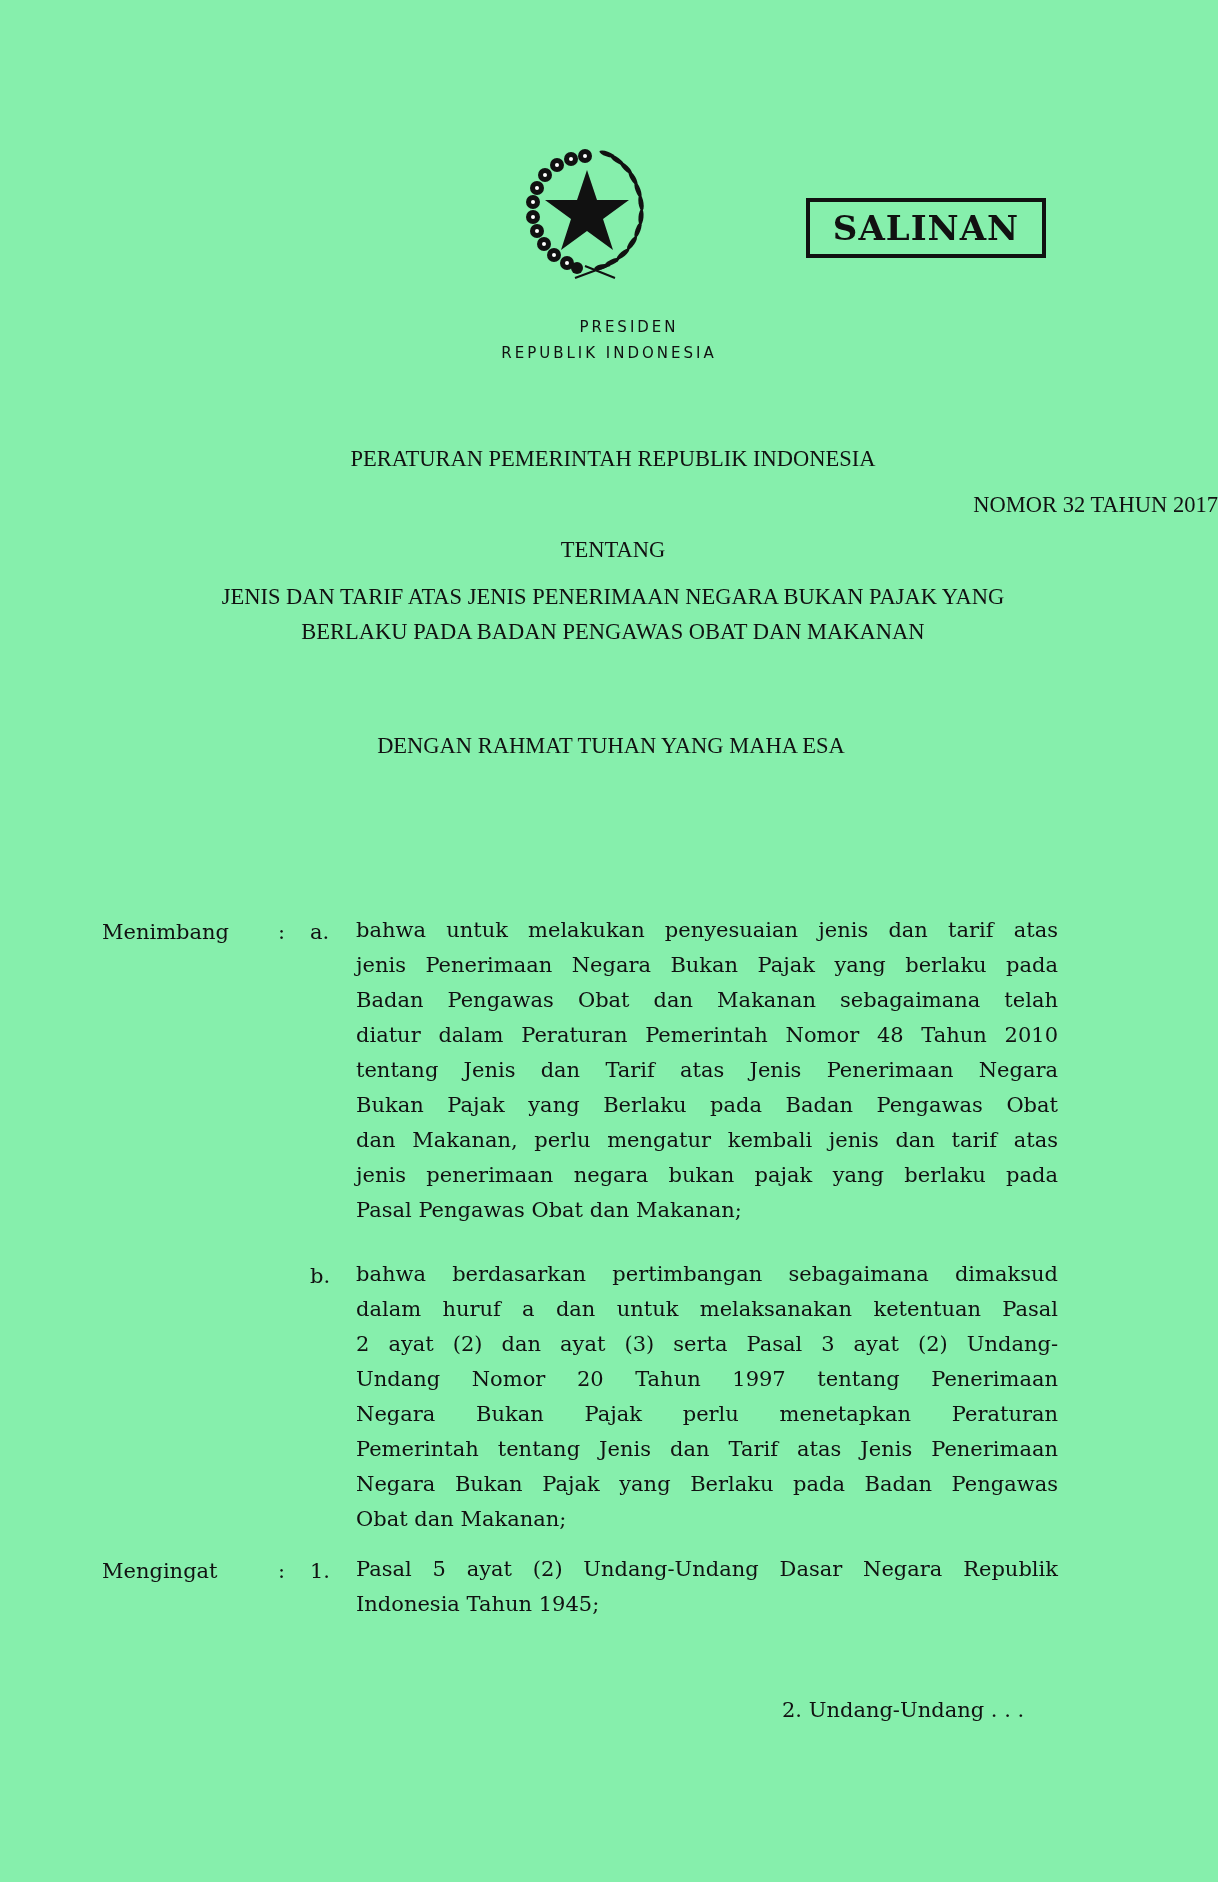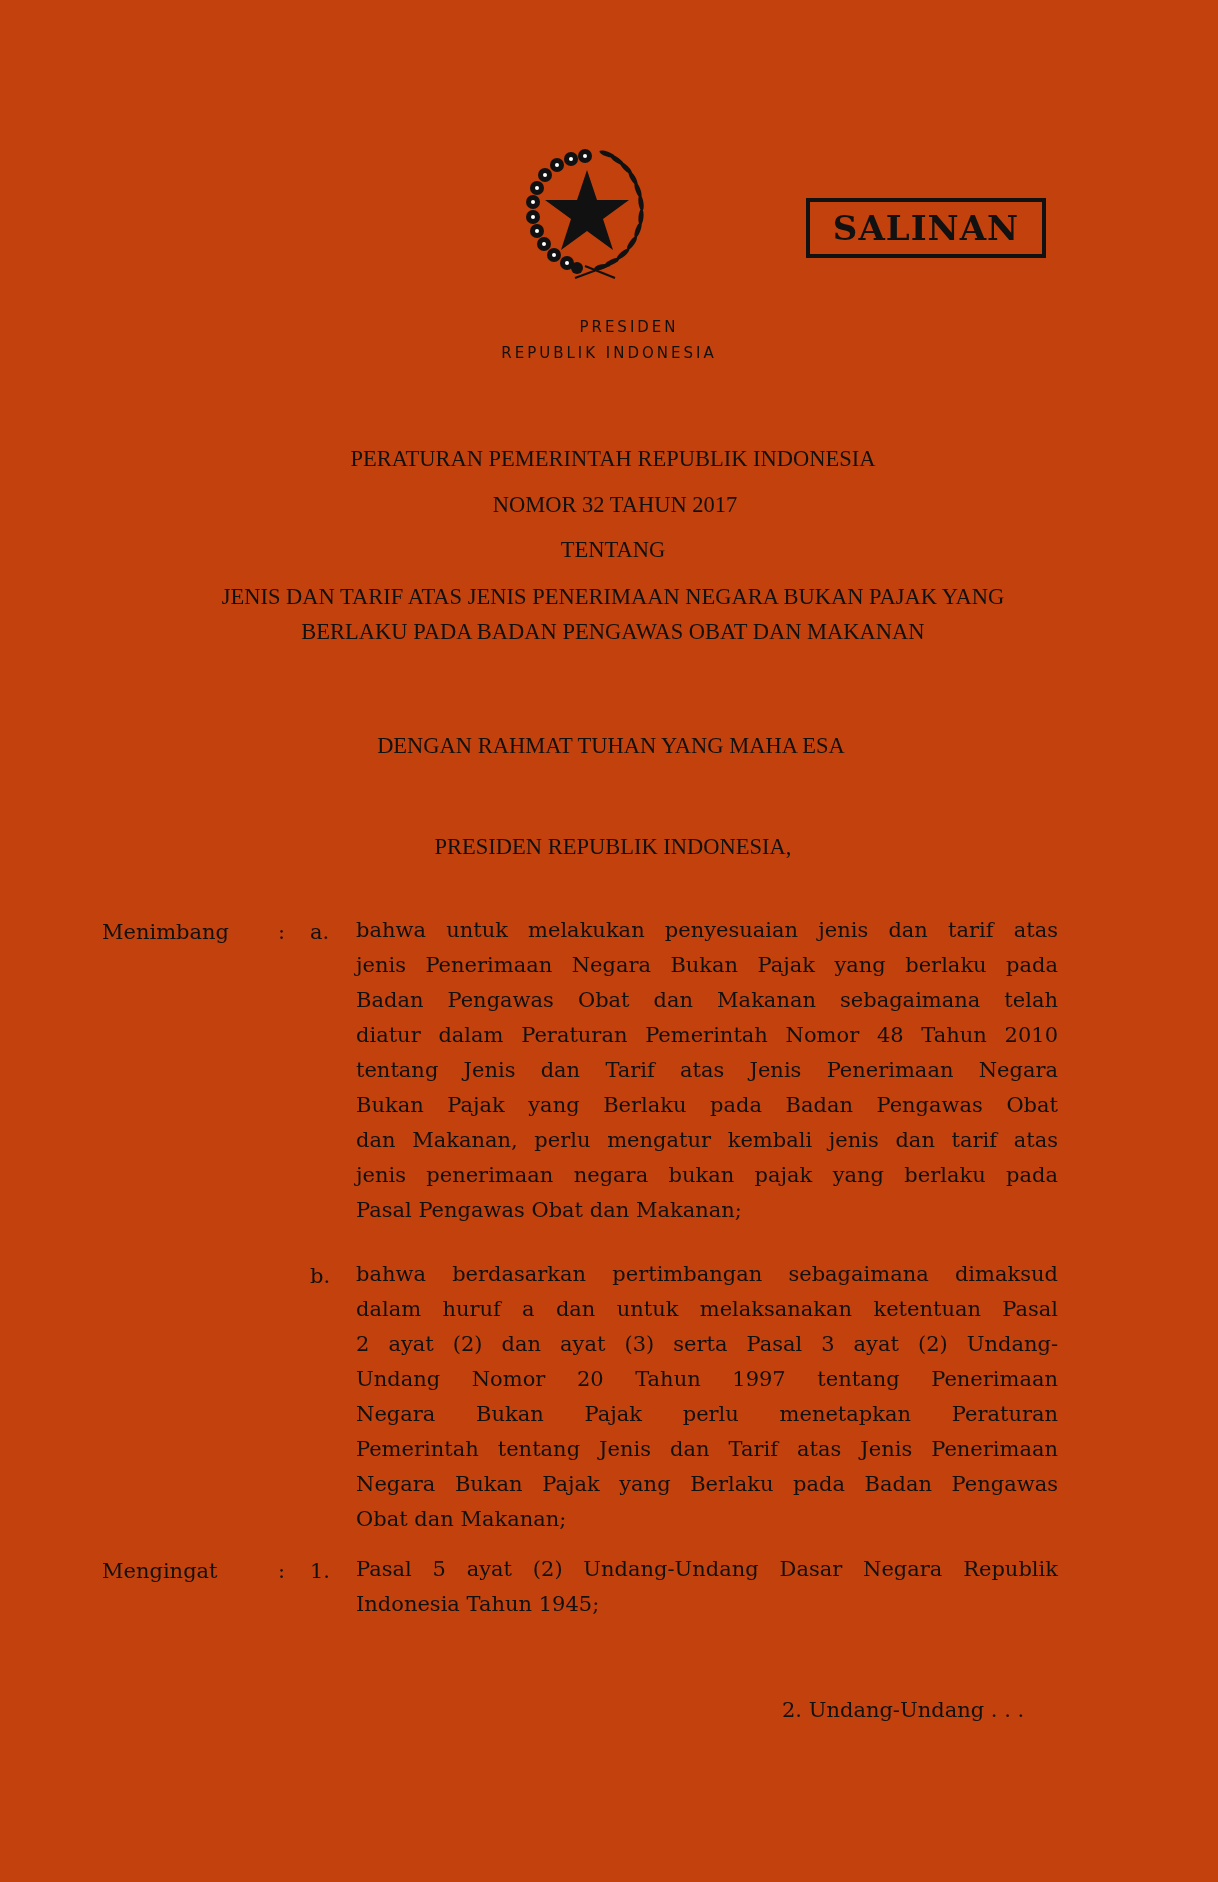--- a/index.html
+++ b/index.html
@@ -1,17 +1,17 @@
 <!DOCTYPE html>
 <html><head>
 <meta charset="utf-8">
 <style>
   html, body { margin: 0; padding: 0; background: #ffffff; }
   body { width: 1218px; height: 1882px; position: relative; overflow: hidden; color: #111111; }
-  .page { position: absolute; left: 0; top: 0; width: 1218px; height: 1882px; background: #c2410c; }
+  .page { position: absolute; left: 0; top: 0; width: 1218px; height: 1882px; background: #86efac; }
   .serif { font-family: "Liberation Serif", "DejaVu Serif", serif; }
   .bodyfont { font-family: "DejaVu Serif", "Liberation Serif", serif; }
   .sans { font-family: "DejaVu Sans", "Liberation Sans", sans-serif; }
 
   .emblem { position: absolute; left: 515px; top: 140px; width: 150px; height: 150px; }
   .salinan-box { position: absolute; left: 806px; top: 198px; width: 240px; height: 60px; border: 4px solid #111; box-sizing: border-box; display: flex; align-items: center; justify-content: center; }
   .salinan-box span { font-family: "DejaVu Serif", "Liberation Serif", serif; font-weight: bold; font-size: 34px; letter-spacing: 1px; }
 
   .presiden-head { position: absolute; left: 0; width: 1218px; text-align: center; font-size: 15px; letter-spacing: 3px; }
   .presiden-head.l1 { top: 318px; padding-left: 8px; box-sizing: border-box; margin-left: 16px; }
@@ -85,26 +85,25 @@
   </div>
 
   <div class="salinan-box">
     <span>SALINAN</span>
   </div>
 
   <div class="presiden-head l1 sans">PRESIDEN</div>
   <div class="presiden-head l2 sans">REPUBLIK INDONESIA</div>
 
   <div class="center-line serif" style="top:446px; padding-left:8px; box-sizing:border-box;">PERATURAN PEMERINTAH REPUBLIK INDONESIA</div>
-  <div class="center-line serif" style="top:492px; padding-left:12px; box-sizing:border-box;">NOMOR 32 TAHUN 2017</div>
+  <div class="center-line serif" style="top:492px; padding-left:12px; box-sizing:border-box;text-align:right;">NOMOR 32 TAHUN 2017</div>
   <div class="center-line serif" style="top:537px; padding-left:8px; box-sizing:border-box;">TENTANG</div>
   <div class="center-line serif" style="top:584px; padding-left:8px; box-sizing:border-box;">JENIS DAN TARIF ATAS JENIS PENERIMAAN NEGARA BUKAN PAJAK YANG</div>
   <div class="center-line serif" style="top:619px; padding-left:8px; box-sizing:border-box;">BERLAKU PADA BADAN PENGAWAS OBAT DAN MAKANAN</div>
   <div class="center-line serif" style="top:733px; padding-left:4px; box-sizing:border-box;">DENGAN RAHMAT TUHAN YANG MAHA ESA</div>
-  <div class="center-line serif" style="top:834px; padding-left:8px; box-sizing:border-box;">PRESIDEN REPUBLIK INDONESIA,</div>
 
   <div class="row-label bodyfont" style="top:920px;">Menimbang</div>
   <div class="row-colon bodyfont" style="top:920px;">:</div>
 
   <div class="item-marker bodyfont" style="top:920px;">a.</div>
   <div class="item-text bodyfont" style="top:913px;">
     <span class="ln">bahwa untuk melakukan penyesuaian jenis dan tarif atas</span>
     <span class="ln">jenis Penerimaan Negara Bukan Pajak yang berlaku pada</span>
     <span class="ln">Badan Pengawas Obat dan Makanan sebagaimana telah</span>
     <span class="ln">diatur dalam Peraturan Pemerintah Nomor 48 Tahun 2010</span>

